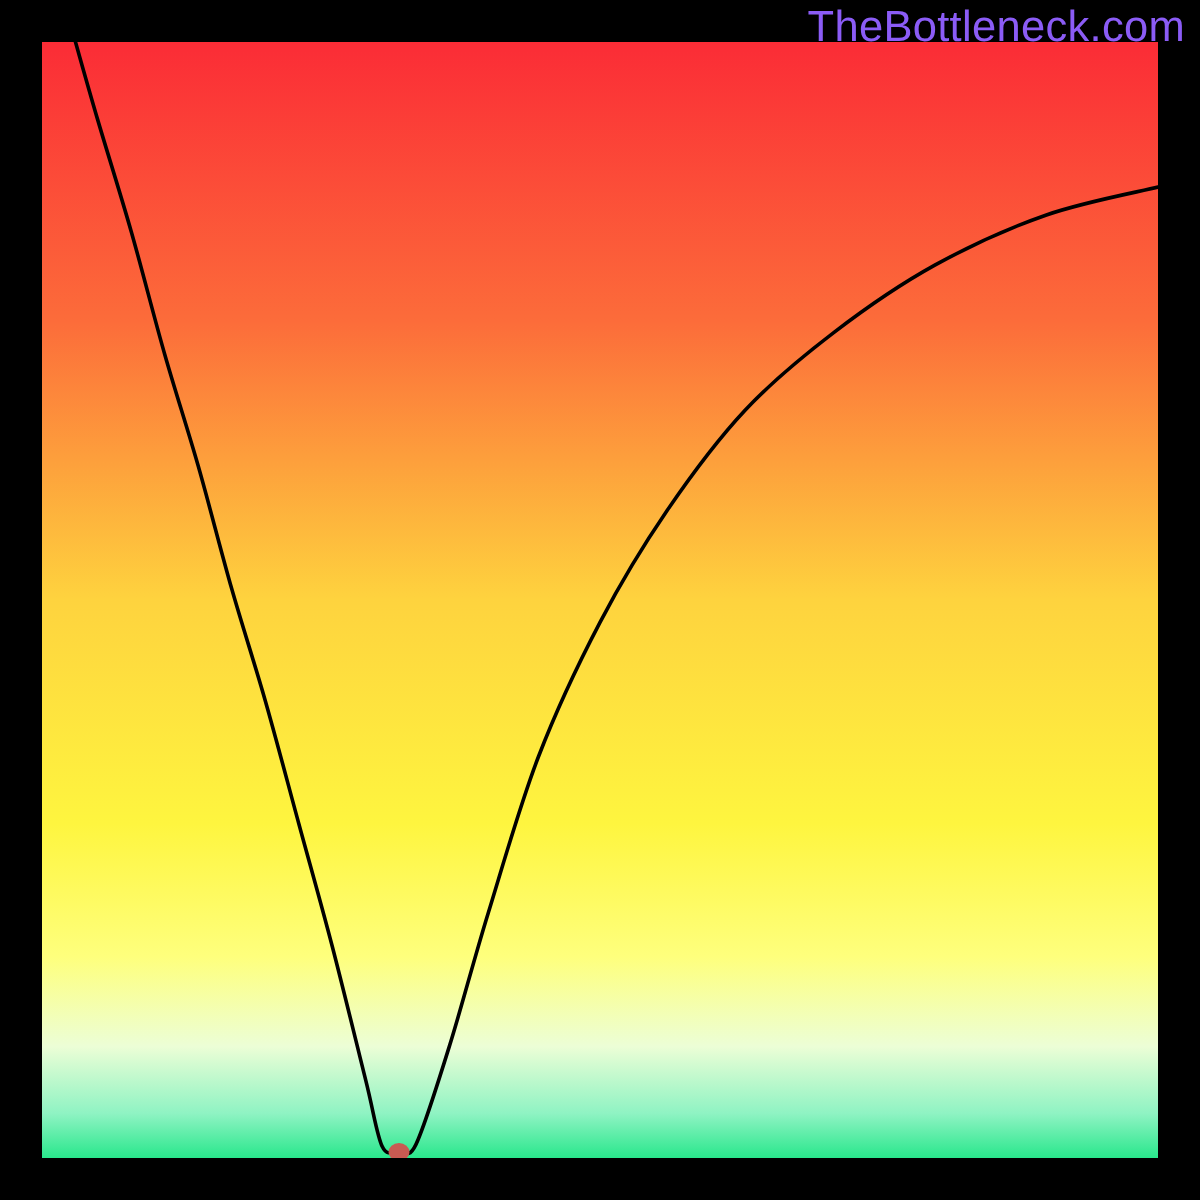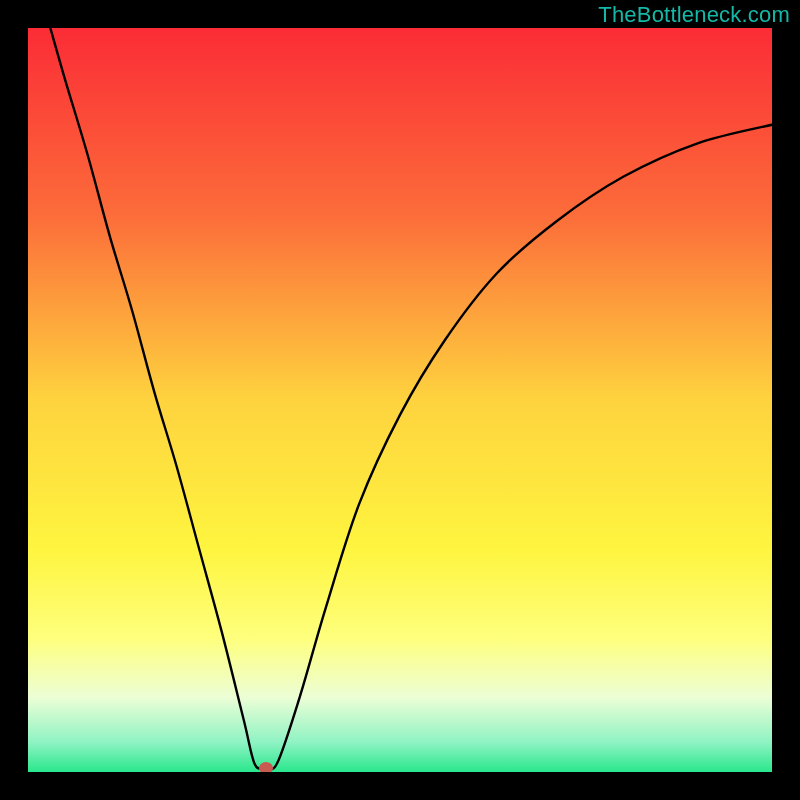--- a/index.html
+++ b/index.html
@@ -14,22 +14,22 @@
   .frame {
     position: relative;
     width: 800px;
     height: 800px;
     background: #000;
   }
   .watermark {
     position: absolute;
     top: 2px;
     right: 10px;
-    color: #14b8a6;
-    font-size: 22px;
+    color: #8b5cf6;
+    font-size: 29px;
     font-weight: 500;
     letter-spacing: 0.2px;
     z-index: 50;
   }
   .plot-area {
     position: absolute;
     left: 28px;
     top: 28px;
     width: 744px;
     height: 744px;

